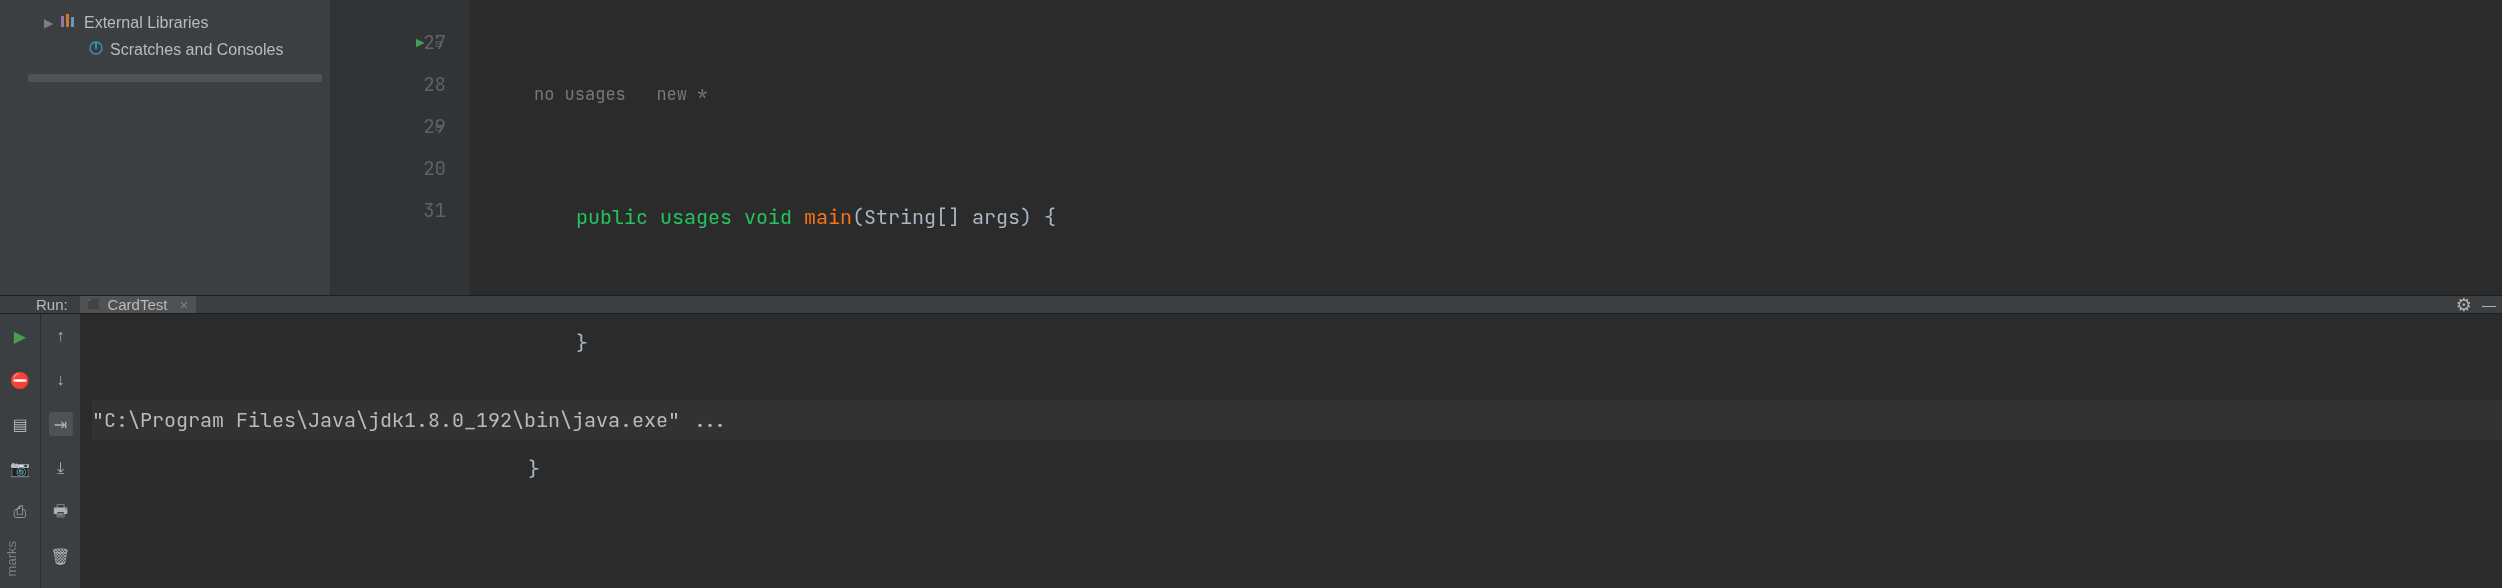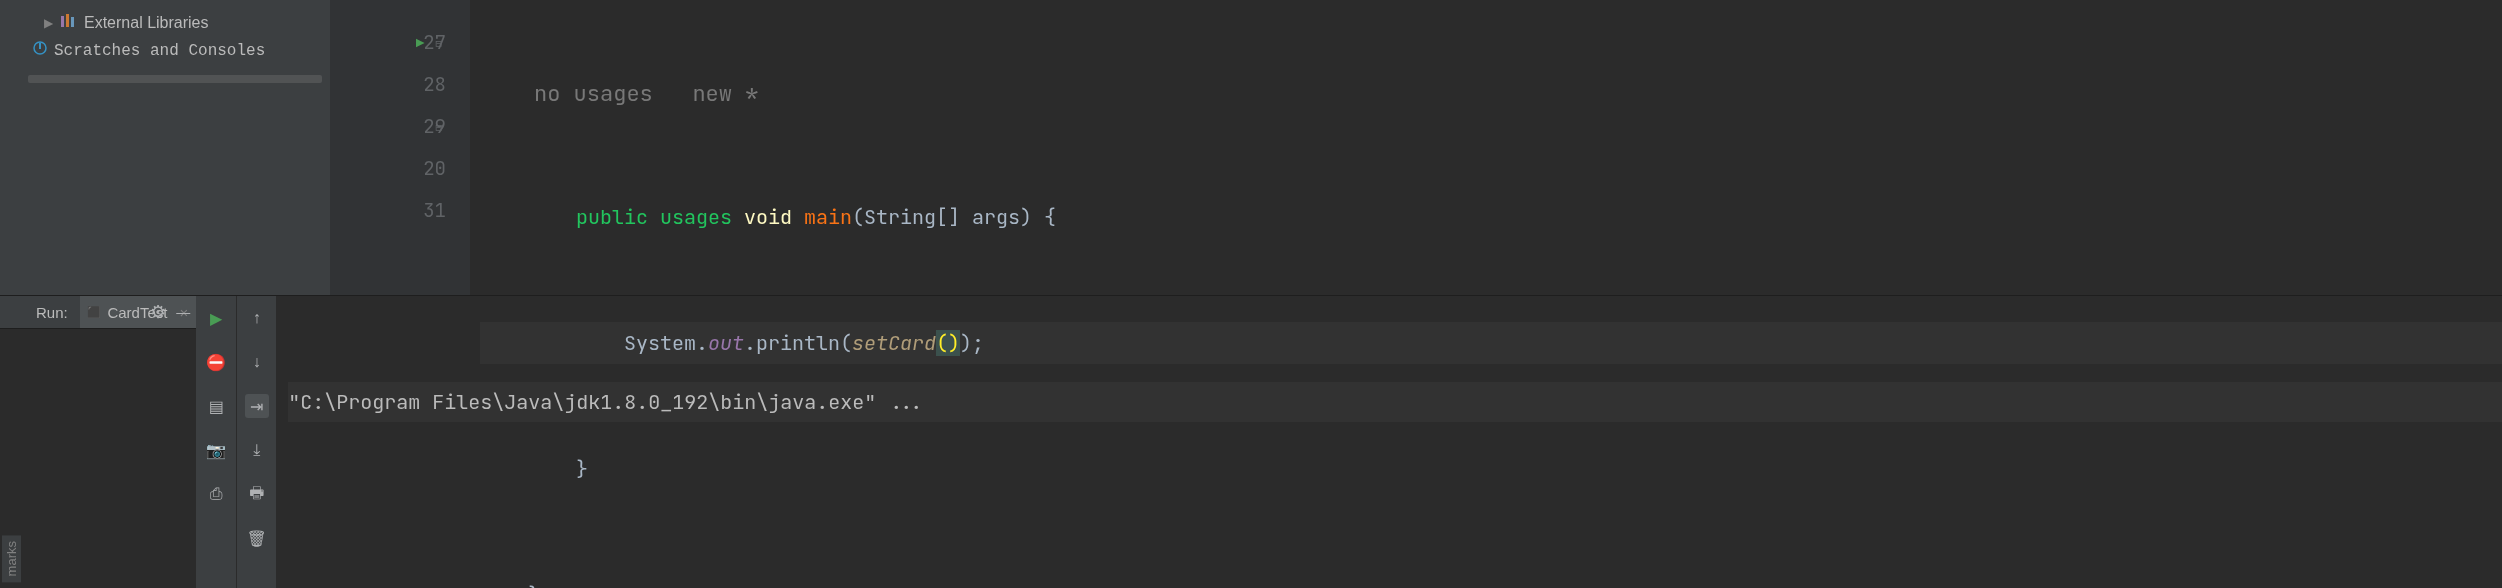--- a/index.html
+++ b/index.html
@@ -24,21 +24,21 @@
     }
     .tree-item {
       display: flex;
       align-items: center;
       padding: 4px 0 4px 44px;
       cursor: pointer;
       color: #bbbbbb;
       gap: 6px;
     }
     .tree-item.indent0 { padding-left: 44px; }
-    .tree-item.indent1 { padding-left: 32px; font-family: Liberation Mono, monospace; }
+    .tree-item.indent1 { padding-left: 88px; }
     .chevron {
       width: 10px;
       color: #808080;
       font-size: 12px;
     }
     .scroll-shadow {
       margin: 10px 8px 0 28px;
       height: 8px;
       background: #515354;
       border-radius: 2px;
@@ -79,43 +79,43 @@
     .code-area {
       flex: 1;
       font-family: "JetBrains Mono", Consolas, monospace;
       font-size: 20px;
       line-height: 42px;
       padding-left: 10px;
       white-space: pre;
     }
     .hint-line {
       color: #787878;
-      font-size: 22px;
+      font-size: 17px;
       height: 28px;
       line-height: 20px;
       padding-left: 54px;
     }
     .code-line { height: 42px; }
     .kw { color: #22c55e; }
-    .type { color: #fef9c3; }
+    .type { color: #22c55e; }
     .method { color: #f97316; }
     .ident { color: #a9b7c6; }
     .field-italic { color: #9876aa; font-style: italic; }
     .call-italic { color: #b09d79; font-style: italic; }
     .paren { color: #a9b7c6; }
     .paren-hl { background: #3b514d; color: #ffef28; }
     .brace { color: #a9b7c6; }
     .caret-line { background: #323232; }
     
     .run-panel {
       height: 293px;
       background: #2b2b2b;
       border-top: 1px solid #1e1e1e;
       display: flex;
-      flex-direction: row;
+      flex-direction: column;
     }
     .run-header {
       height: 33px;
       background: #3c3f41;
       display: flex;
       align-items: center;
       padding-left: 36px;
       font-size: 15px;
       color: #bbbbbb;
       border-bottom: 1px solid #1e1e1e;
@@ -229,21 +229,20 @@
       <div style="height:22px"></div>
       <div class="gutter-row"><span class="run-icon">▶</span><span>27</span><span class="fold-icon">⊟</span></div>
       <div class="gutter-row"><span>28</span></div>
       <div class="gutter-row"><span>29</span><span class="fold-icon">⊟</span></div>
       <div class="gutter-row"><span>20</span></div>
       <div class="gutter-row"><span>31</span></div>
     </div>
     <div class="code-area">
       <div class="hint-line">no usages   new *</div>
       <div class="code-line">        <span class="kw">public </span><span class="kw">usages </span><span class="type">void </span><span class="method">main</span><span class="paren">(</span><span class="ident">String[] args</span><span class="paren">) </span><span class="brace">{</span></div>
-      <div class="code-line caret-line">        <span class="ident">    System.</span><span class="field-italic">out</span><span class="ident">.println(</span><span class="call-italic">setCard</span><span class="paren-hl">(</span><span class="paren-hl">)</span><span class="ident">);</span></div>
       <div class="code-line">        <span class="brace">}</span></div>
       <div class="code-line">    <span class="brace">}</span></div>
       
     </div>
   </div>
 </div>
 
 <div class="run-panel">
   <div class="run-header">
     <span class="run-label">Run:</span>

